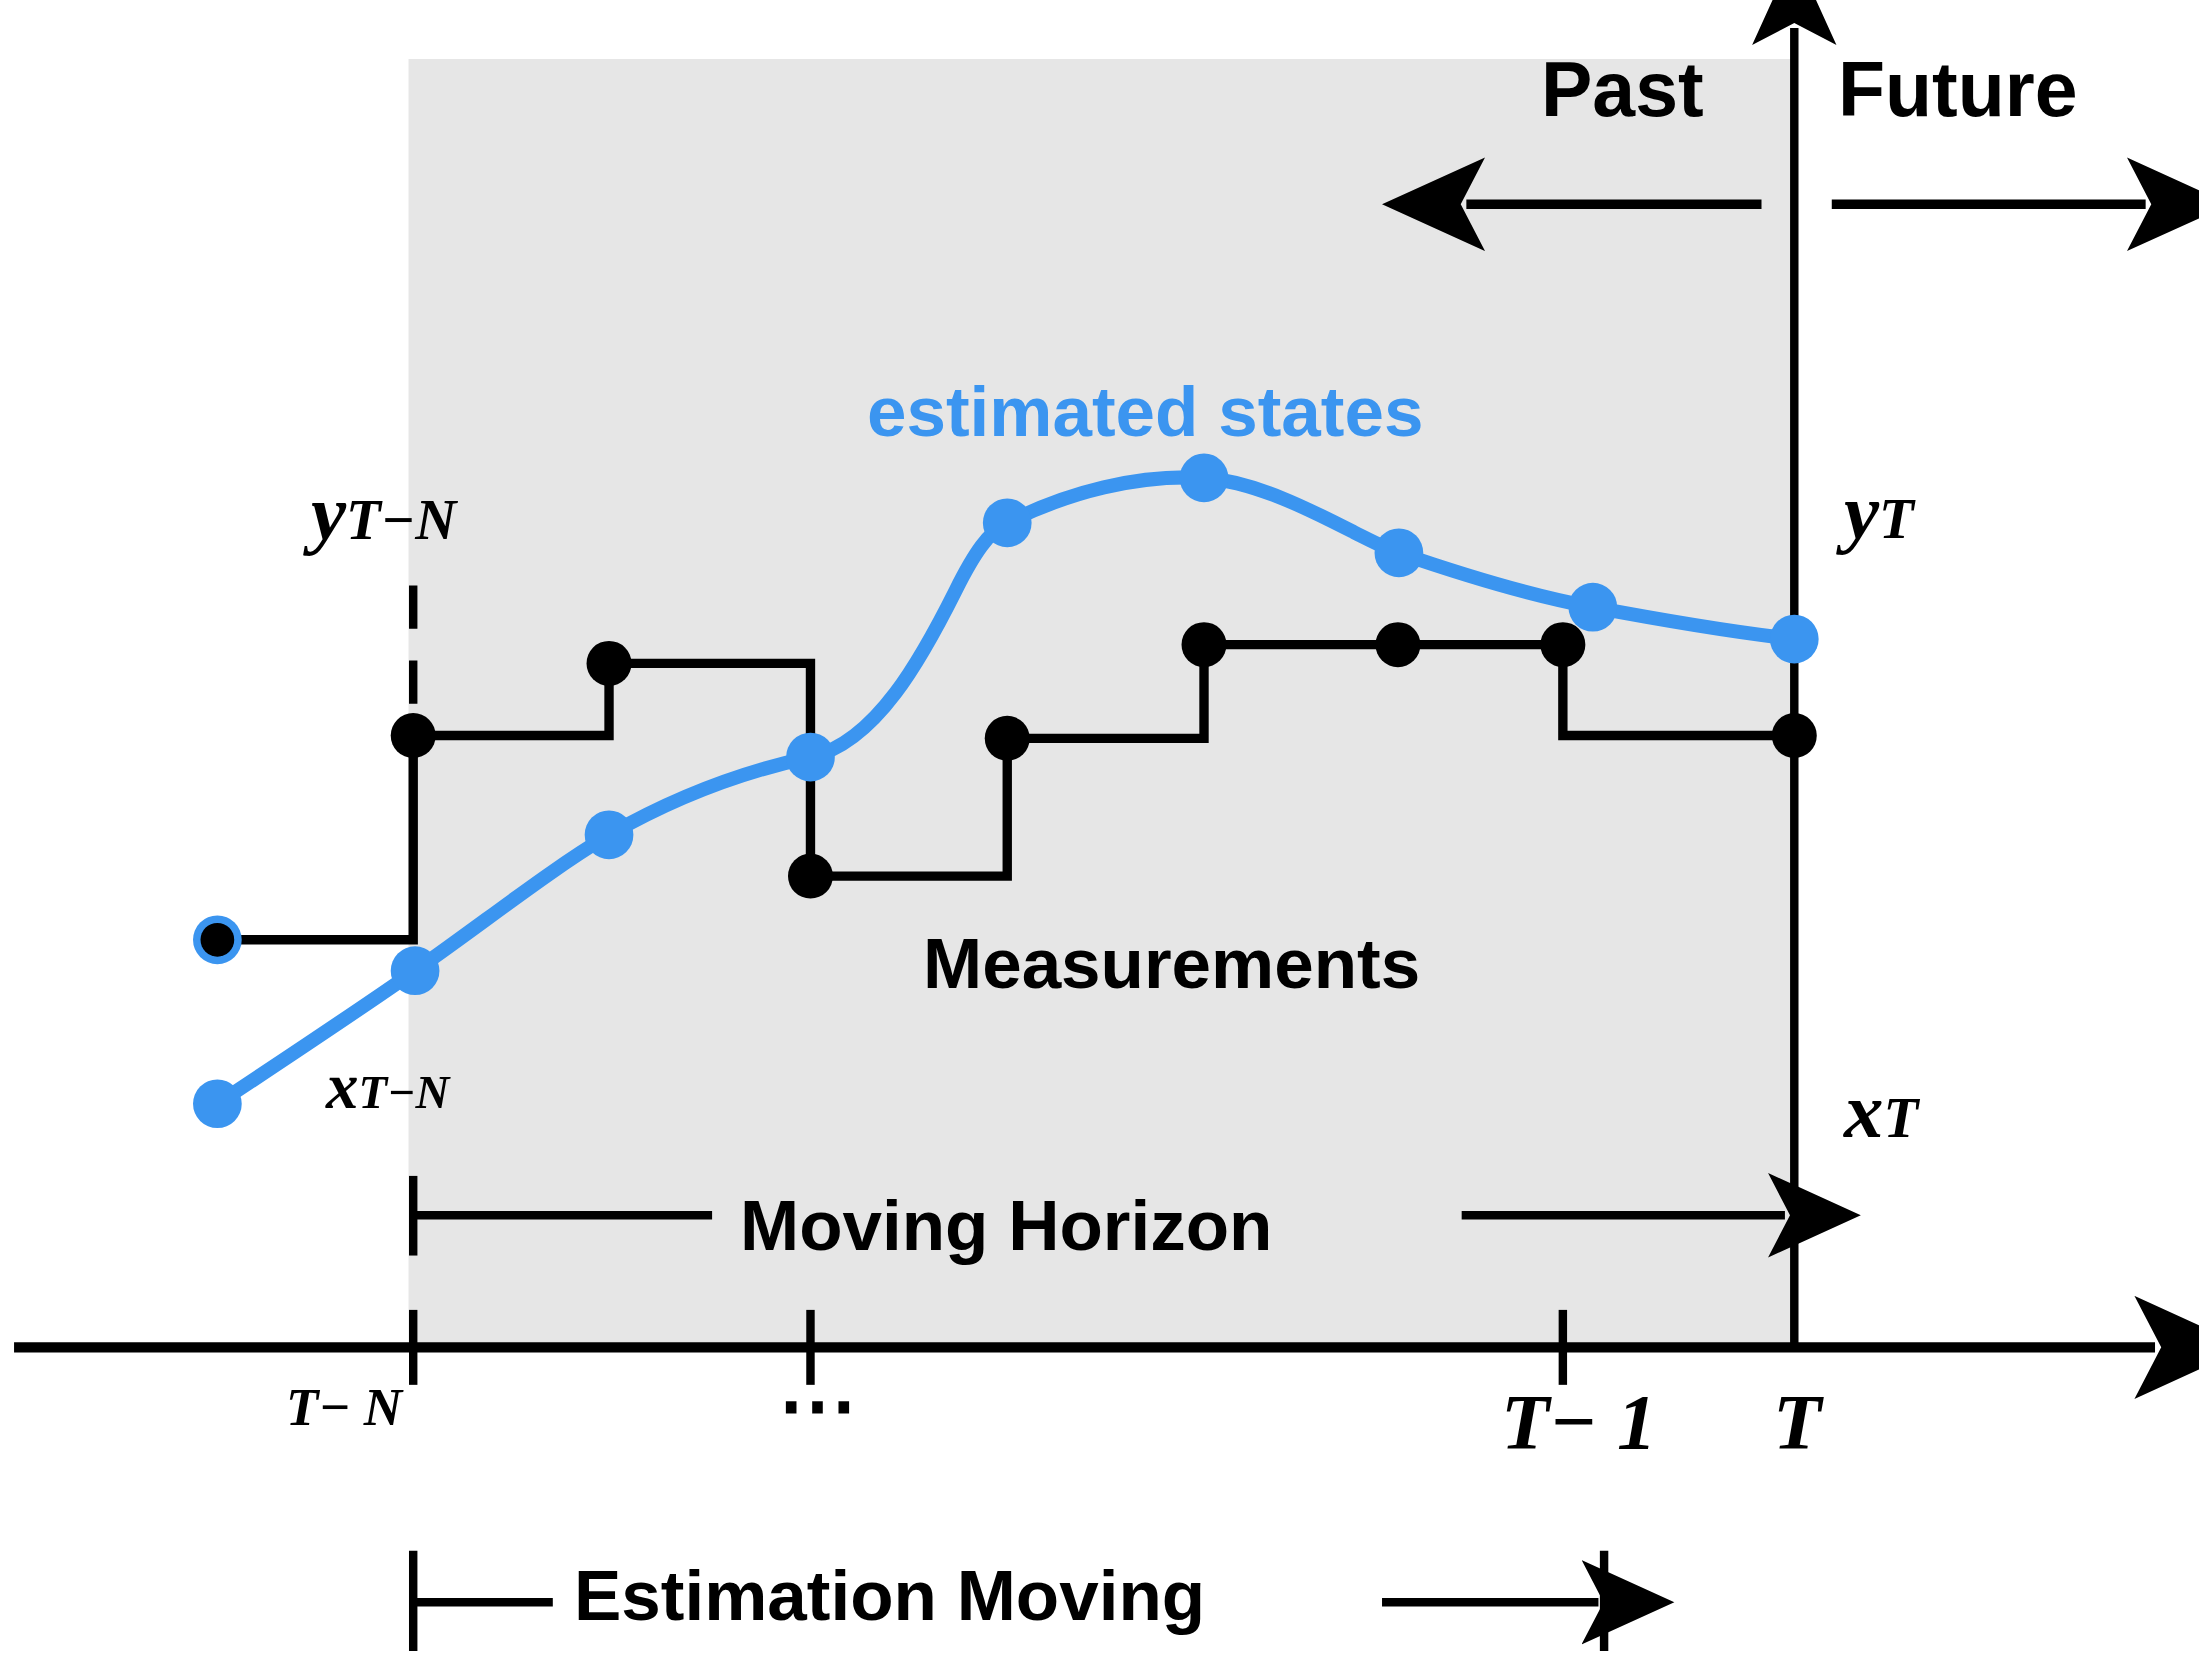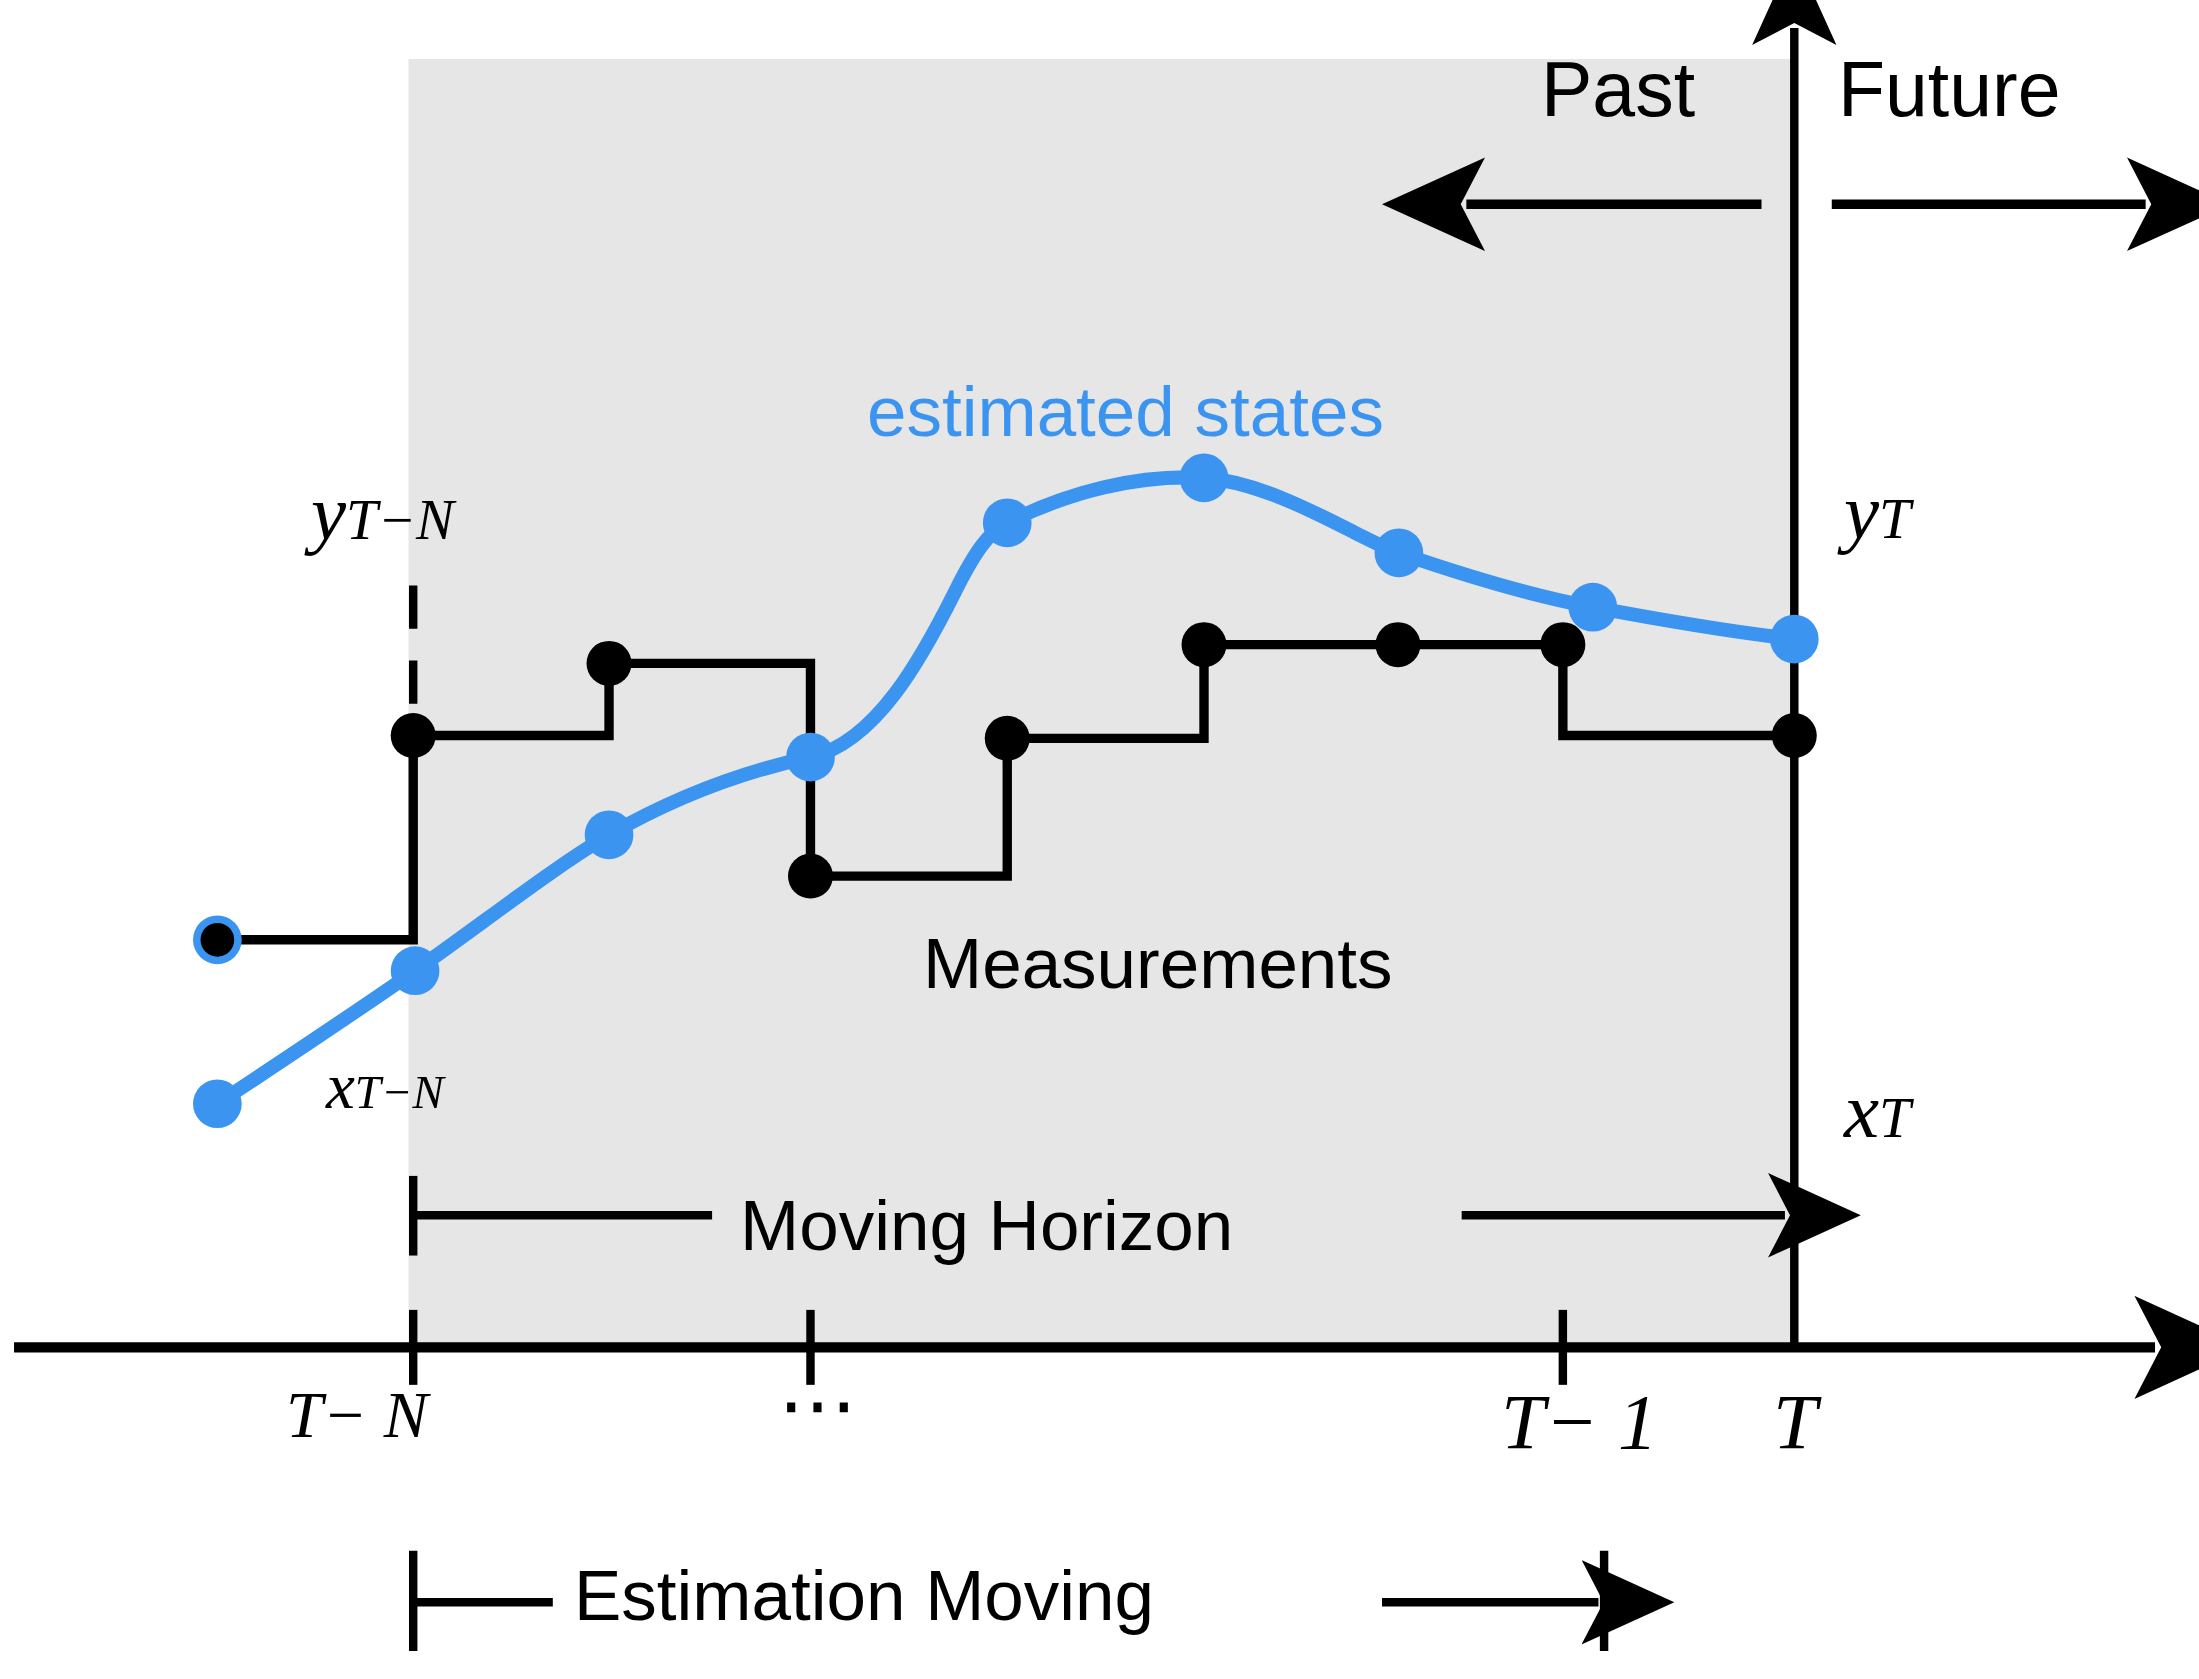--- a/index.html
+++ b/index.html
@@ -1,18 +1,18 @@
 <!DOCTYPE html>
 <html style="font-size:15px"><head>
 <meta charset="utf-8">
 <style>
   html,body{margin:0;padding:0;background:#fff;}
   body{width:2200px;height:1680px;position:relative;overflow:hidden;
        font-family:"Liberation Sans", sans-serif;}
-  #stage{position:absolute;left:0;top:0;width:2176px;height:1680px;}
+  #stage{position:absolute;left:0;top:0;width:2176px;height:1680px;font-weight:bold;}
   svg.layer{position:absolute;left:0;top:0;width:2200px;height:1680px;}
   .lbl{position:absolute;white-space:nowrap;color:#000;}
   .sans{font-family:"Liberation Sans", sans-serif;}
   .math{font-family:"Liberation Serif", serif;font-style:italic;}
   .math .sub{font-size:0.72em;}
   .blue{color:#3b95f0;}
 </style>
 </head>
 <body>
 
@@ -114,21 +114,21 @@
   </div>
 
   <div class="lbl math" style="left:1844px;top:467px;font-size:79px;">
     <span>y</span><span class="sub">T</span>
   </div>
 
   <div class="lbl math" style="left:1844px;top:1066px;font-size:79px;">
     <span>x</span><span class="sub">T</span>
   </div>
 
-  <div class="lbl math" style="left:286px;top:1377px;font-size:66px;text-align:center;">
+  <div class="lbl math" style="left:286px;top:1377px;font-size:53px;text-align:center;">
     <span>T</span><span>− N</span>
   </div>
 
   <div class="lbl math" style="left:778px;top:1359px;font-size:79px;font-style:normal;">
     <span>⋯</span>
   </div>
 
   <div class="lbl math" style="left:1501px;top:1377px;font-size:79px;">
     <span>T</span><span>− 1</span>
   </div>

